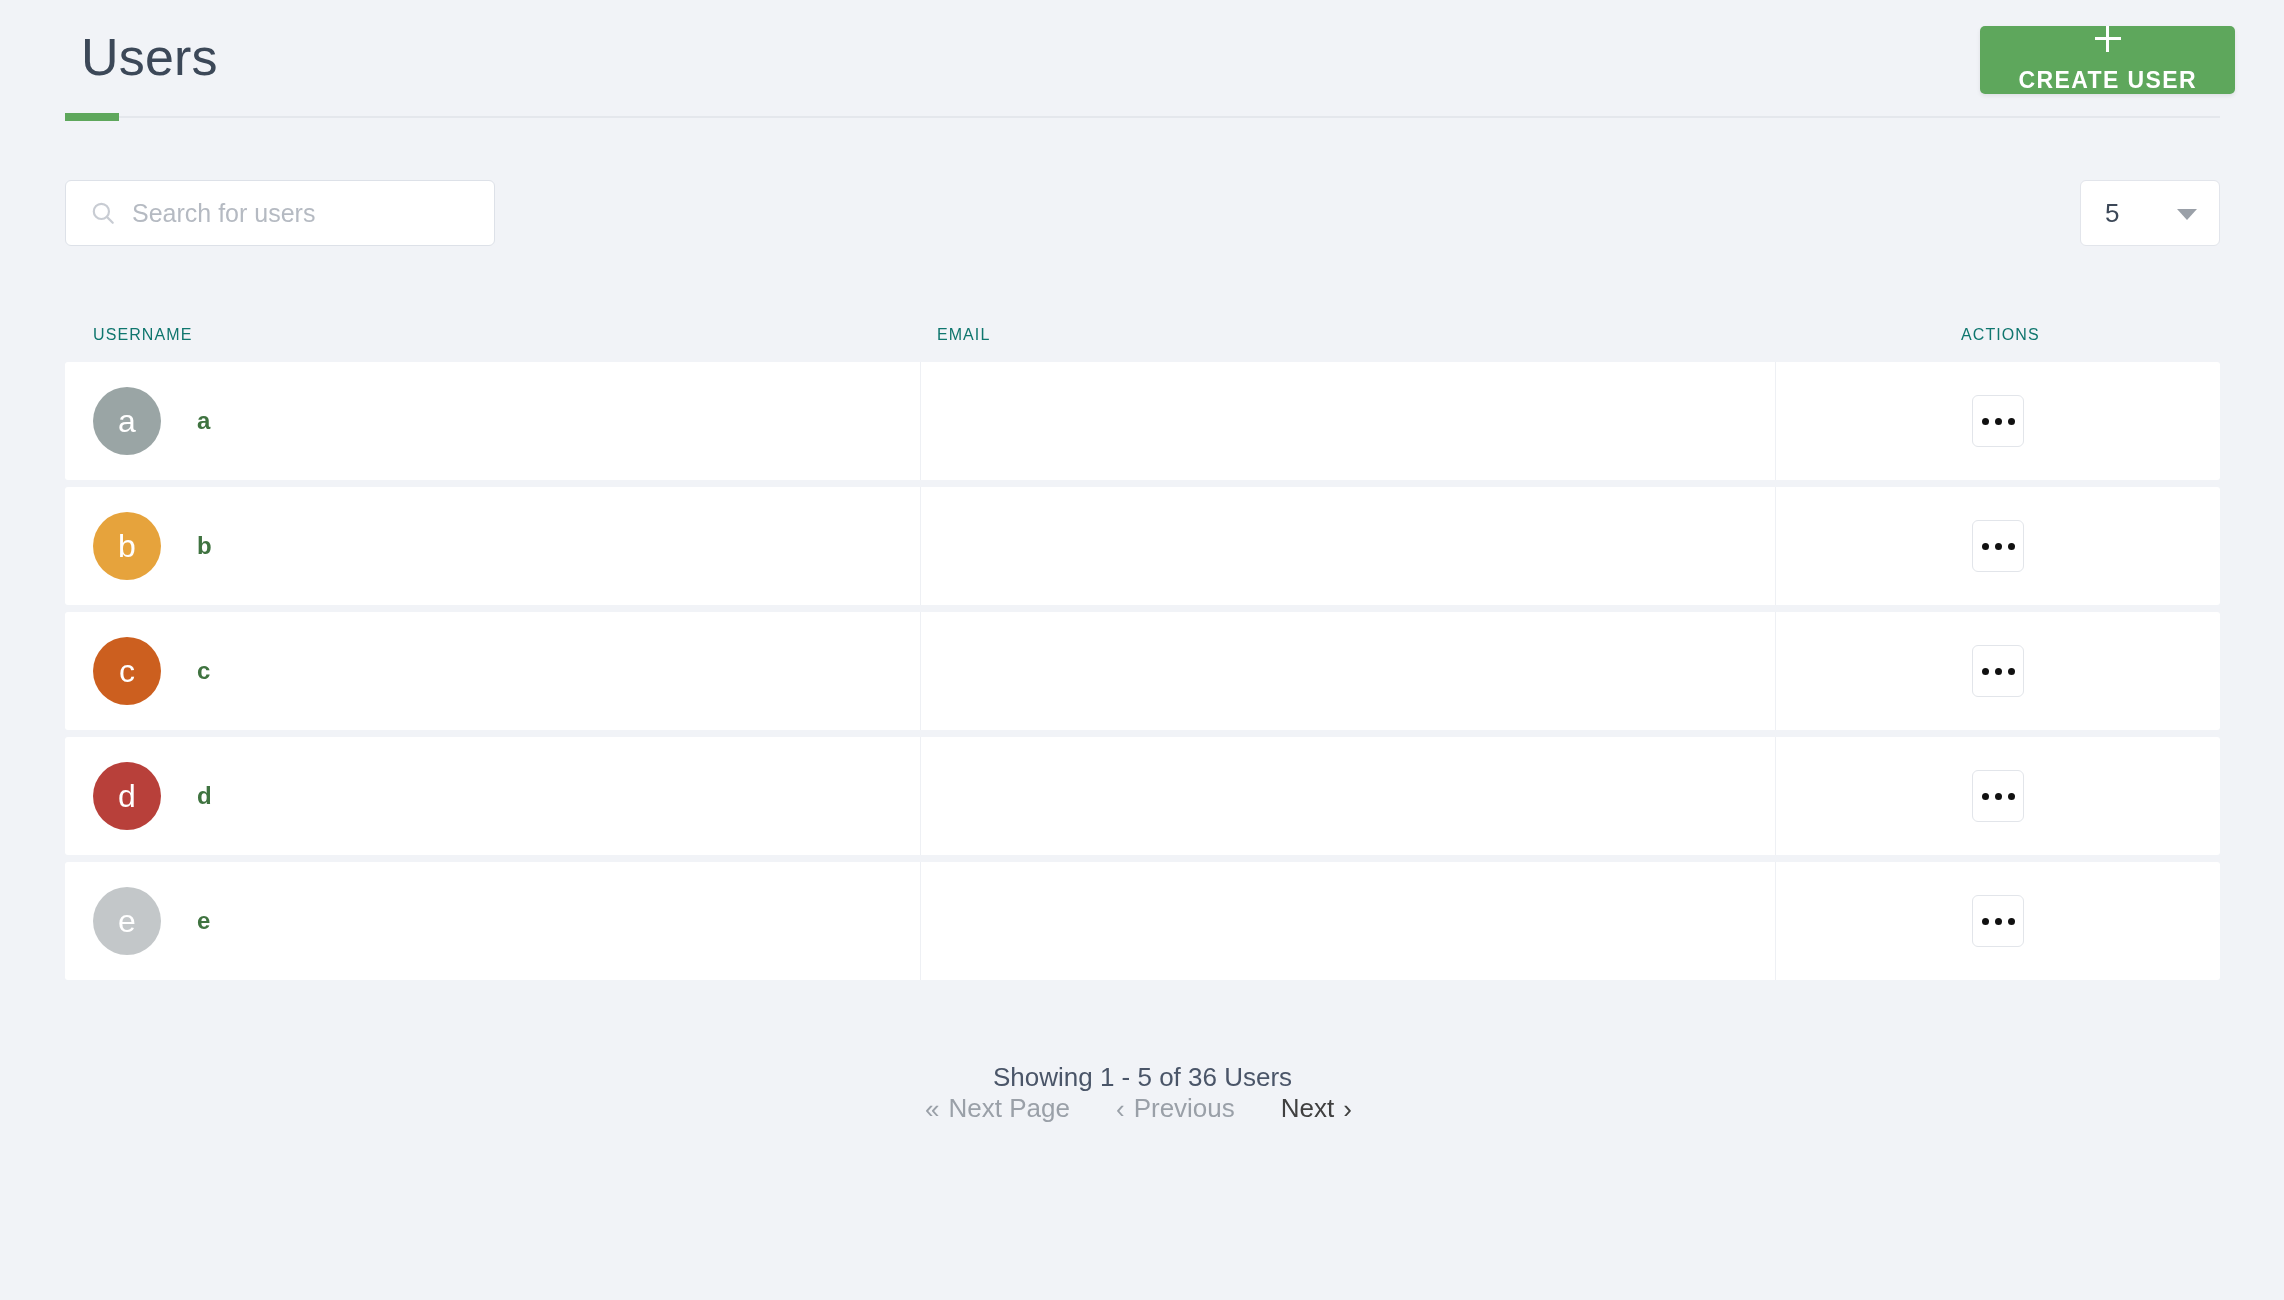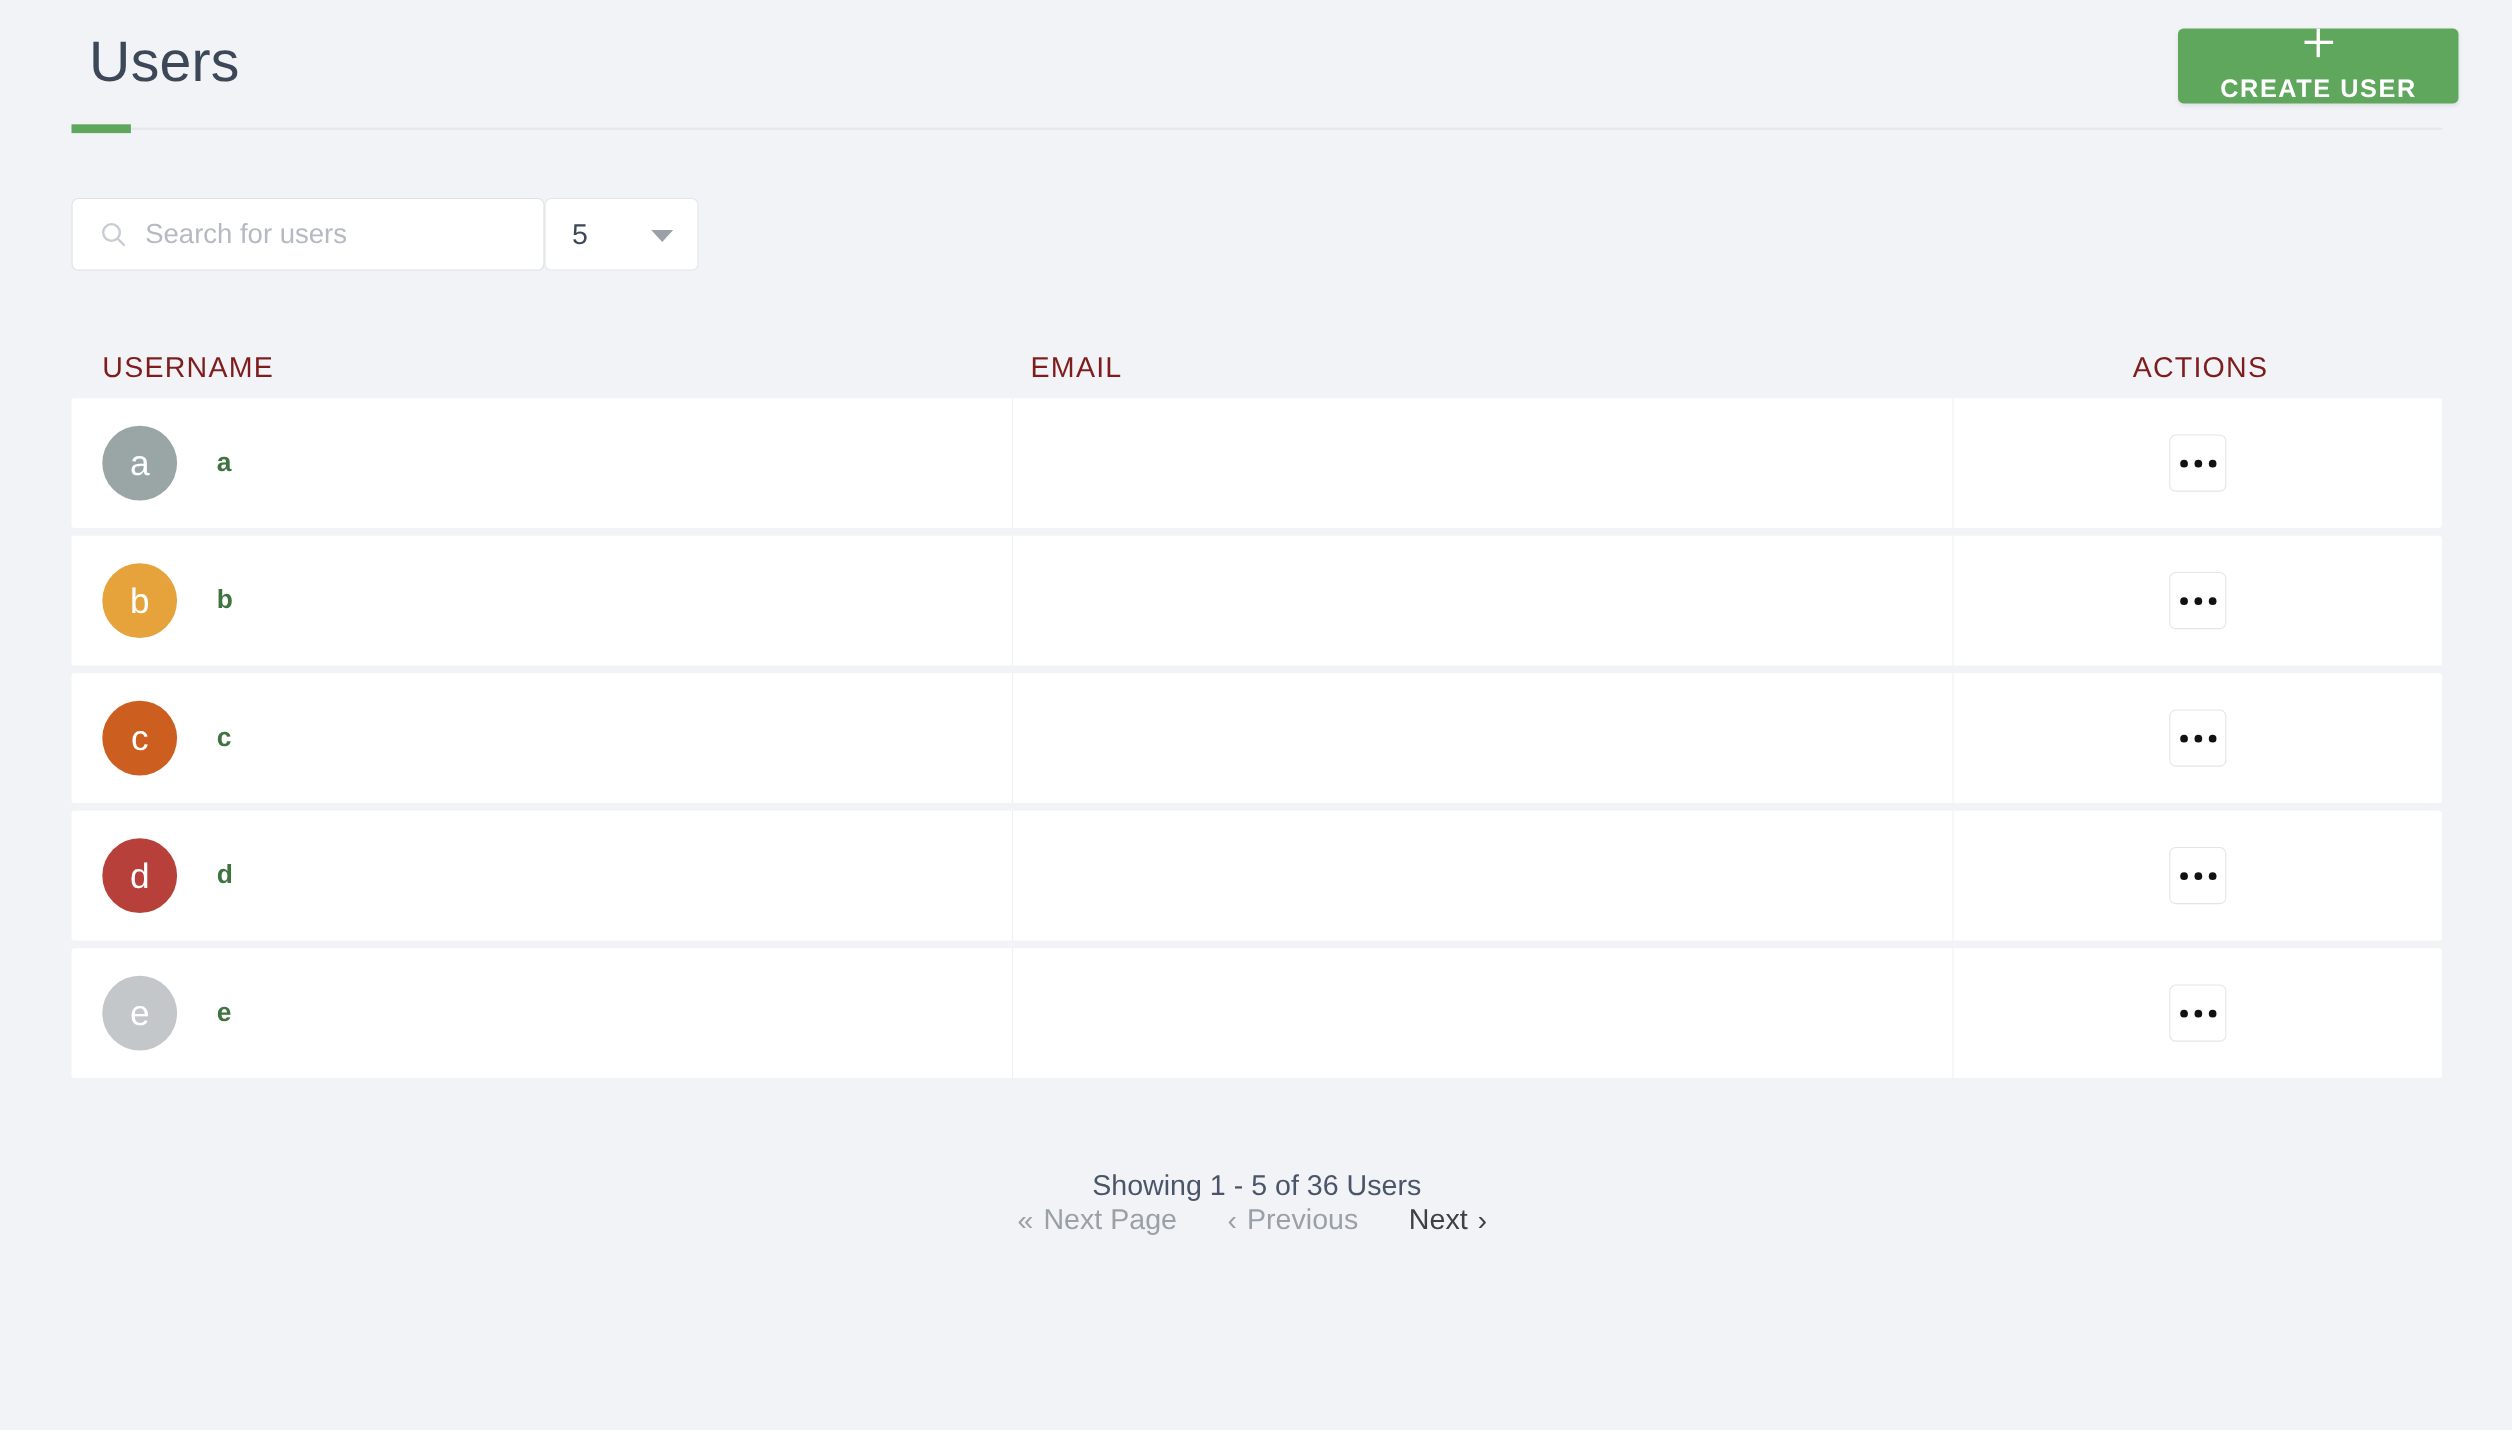--- a/index.html
+++ b/index.html
@@ -87,21 +87,21 @@
   }
 
   
   .toolbar {
     position: absolute;
     left: 65px; top: 180px;
     width: 2155px;
     height: 66px;
     display: flex;
     align-items: center;
-    justify-content: flex-start;
+    justify-content: space-between;
   }
   .search-box {
     position: relative;
     width: 430px;
     height: 66px;
     background: #ffffff;
     border: 1px solid #dde1e8;
     border-radius: 6px;
     display: flex;
     align-items: center;
@@ -157,24 +157,24 @@
     left: 65px; top: 300px;
     width: 2155px;
   }
   .table-head {
     display: flex;
     align-items: center;
     height: 56px;
     padding: 0 0 0 28px;
   }
   .th {
-    font-size: 26px;
+    font-size: 16px;
     font-weight: 400;
     letter-spacing: 1.1px;
-    color: #7f1d1d;
+    color: #0f766e;
     text-transform: uppercase;
     margin-top: 13px;
   }
   .col-username { width: 855px; }
   .col-email    { width: 855px; }
   .col-actions  { width: 445px; text-align: center; }
 
   .table-body { margin-top: 6px; }
 
   .row {

